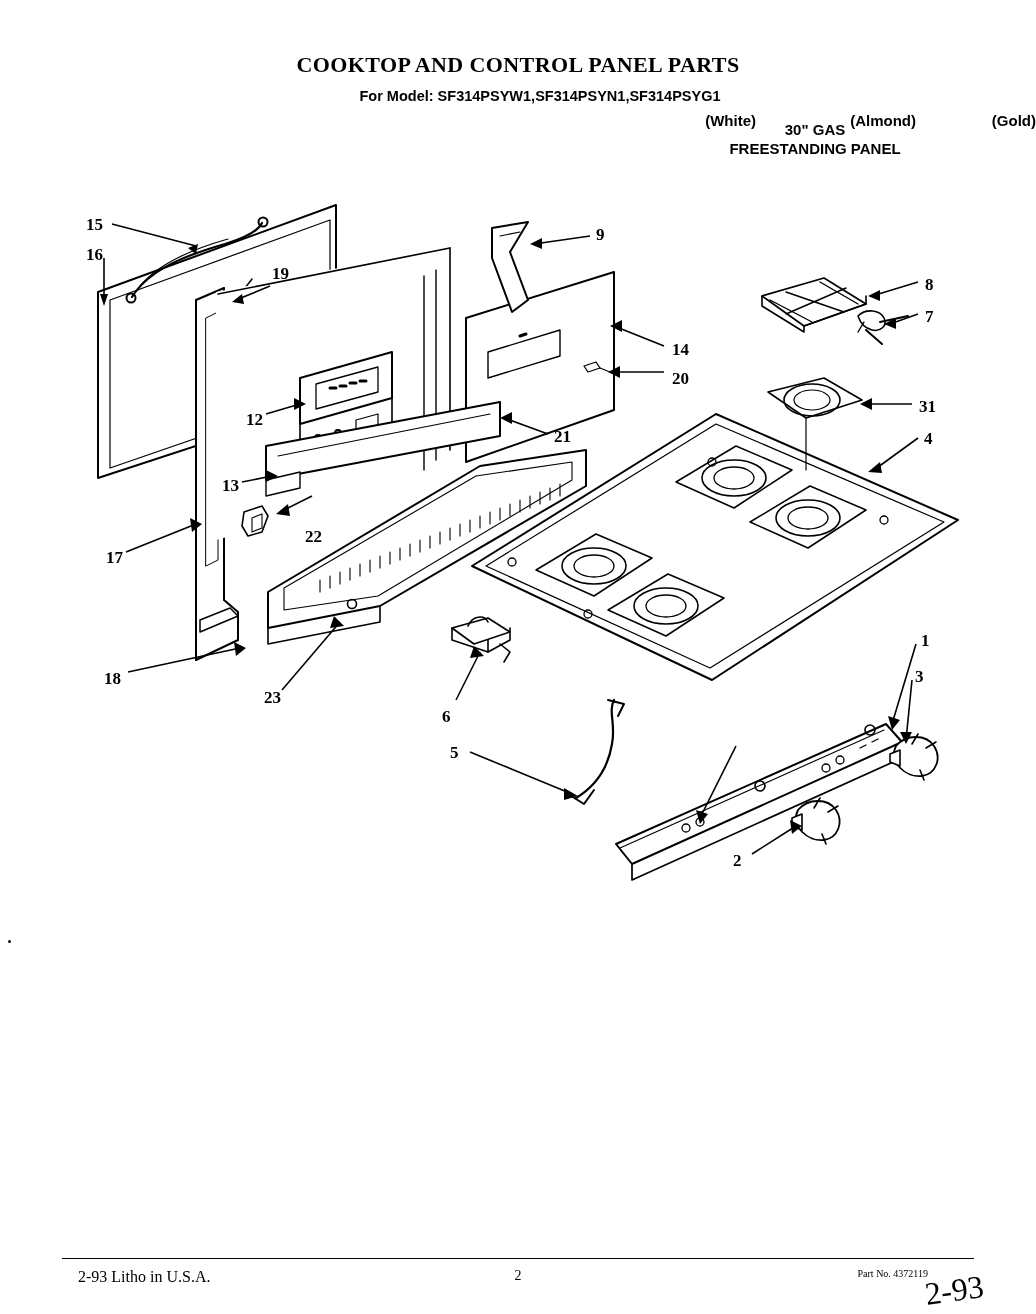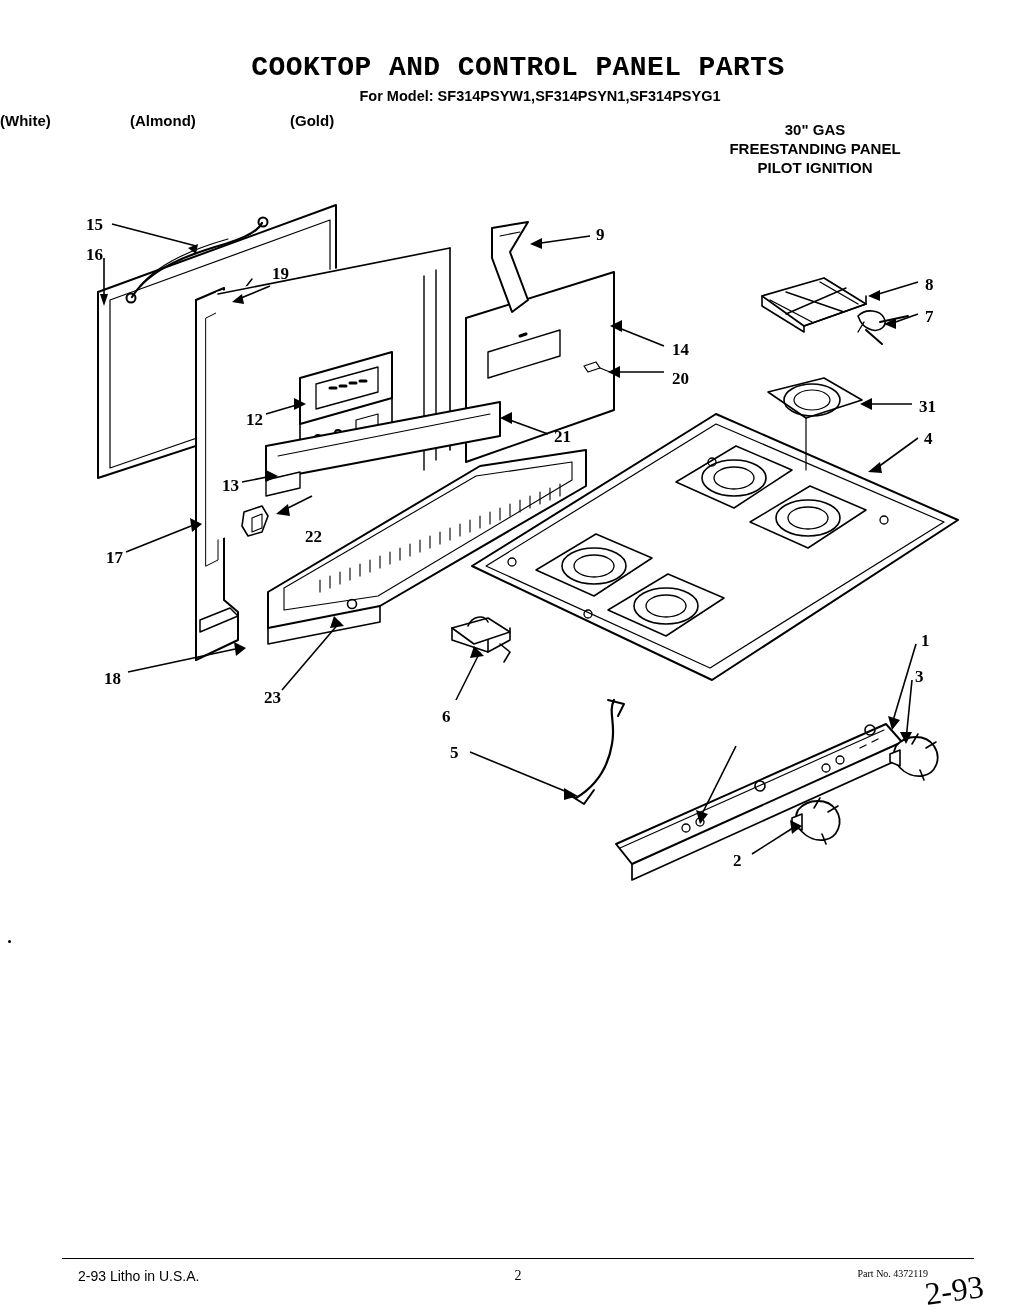--- a/index.html
+++ b/index.html
@@ -21,41 +21,41 @@
     height: 1314px;
   }
 
   
   .title {
     position: absolute;
     top: 52px;
     left: 0;
     width: 1036px;
     text-align: center;
-    font-size: 28px;
+    font-size: 22px;
     font-weight: bold;
     letter-spacing: 0.4px;
-    font-family: Liberation Mono, monospace;
+    font-family: Liberation Serif, serif;
   }
   .model-line {
     position: absolute;
     top: 88px;
     left: 0;
     width: 1036px;
     text-align: center;
     font-size: 14.5px;
     font-weight: bold;
     margin-left: 22px;
   }
   .color-line {
     position: absolute;
     top: 112px;
     left: 0;
     width: 1036px;
-    text-align: left;
+    text-align: right;
     font-size: 15px;
     font-weight: bold;
   }
   .color-line span { display: inline-block; }
   .c-white { width: 130px; }
   .c-almond { width: 160px; }
   .c-gold { width: 120px; }
 
   .spec-block {
     position: absolute;
@@ -105,22 +105,22 @@
     left: 62px;
     top: 1258px;
     width: 912px;
     height: 1px;
     background: #000;
   }
   .footer-left {
     position: absolute;
     left: 78px;
     top: 1268px;
-    font-size: 14px;
-    font-family: Liberation Sans, sans-serif;
+    font-size: 16px;
+    font-family: Liberation Serif, serif;
   }
   .footer-center {
     position: absolute;
     left: 0;
     top: 1268px;
     width: 1036px;
     text-align: center;
     font-size: 14px;
     font-family: "Liberation Serif", serif;
   }
@@ -155,21 +155,20 @@
 <div class="page">
 
   <div class="title">COOKTOP AND CONTROL PANEL PARTS</div>
   <div class="model-line">For Model: SF314PSYW1,SF314PSYN1,SF314PSYG1</div>
   <div class="color-line">
     <span class="c-white">(White)</span><span class="c-almond">(Almond)</span><span class="c-gold">(Gold)</span>
   </div>
   <div class="spec-block">
     <div>30" GAS</div>
     <div>FREESTANDING PANEL</div>
-    <div>PILOT IGNITION</div>
   </div>
 
 
   <div class="drawing">
     <svg width="1036" height="1314" viewBox="0 0 1036 1314">
       <g fill="none" stroke="#000" stroke-width="2" stroke-linejoin="round" stroke-linecap="round">
 
         <path d="M98 292 L336 205 L336 400 L98 478 Z" fill="#fff"></path>
         <path d="M110 300 L330 220 L330 392 L110 468 Z" stroke-width="1.2"></path>
 

